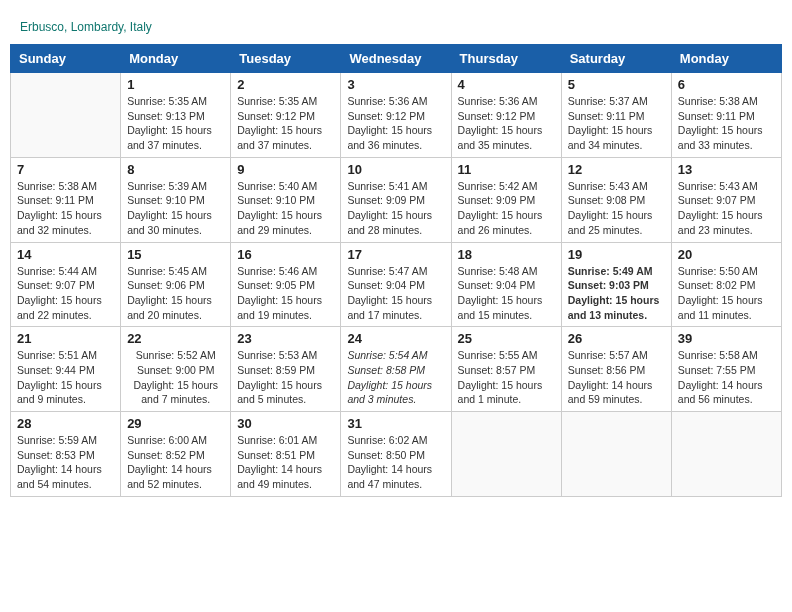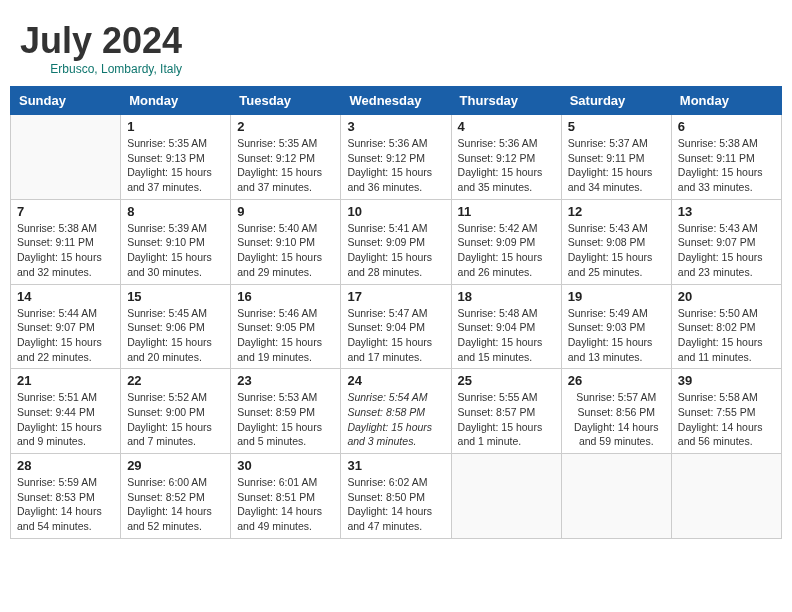--- a/index.html
+++ b/index.html
@@ -67,21 +67,20 @@
     }
     .empty-cell {
       background: #f9f9f9;
     }
   </style>
 </head>
 <body>
 
 <div class="header">
   <div class="title-area">
-    <div class="month-title">July 2024</div>
     <div class="location-title">Erbusco, Lombardy, Italy</div>
   </div>
 </div>
 
 <table class="calendar">
   <thead>
     <tr id="weekday-header">
     <th>Sunday</th>
         <th>Monday</th>
         <th>Tuesday</th>
@@ -219,21 +218,21 @@
         </td>
         <td>
           <div class="cell-day">18</div>
           <div class="cell-info" style="white-space: pre-line;">Sunrise: 5:48 AM
 Sunset: 9:04 PM
 Daylight: 15 hours
 and 15 minutes.</div>
         </td>
         <td>
           <div class="cell-day">19</div>
-          <div class="cell-info" style="white-space: pre-line;">Sunrise: 5:49 AM
+          <div class="cell-info" style="white-space: pre-line; font-weight: bold;">Sunrise: 5:49 AM
 Sunset: 9:03 PM
 Daylight: 15 hours
 and 13 minutes.</div>
         </td>
         <td>
           <div class="cell-day">20</div>
           <div class="cell-info" style="white-space: pre-line;">Sunrise: 5:50 AM
 Sunset: 8:02 PM
 Daylight: 15 hours
 and 11 minutes.</div>
@@ -242,21 +241,21 @@
       <tr>
         <td>
           <div class="cell-day">21</div>
           <div class="cell-info" style="white-space: pre-line;">Sunrise: 5:51 AM
 Sunset: 9:44 PM
 Daylight: 15 hours
 and 9 minutes.</div>
         </td>
         <td>
           <div class="cell-day">22</div>
-          <div class="cell-info" style="white-space: pre-line;">Sunrise: 5:52 AM
+          <div class="cell-info" style="white-space: pre-line; text-align: center;">Sunrise: 5:52 AM
 Sunset: 9:00 PM
 Daylight: 15 hours
 and 7 minutes.</div>
         </td>
         <td>
           <div class="cell-day">23</div>
           <div class="cell-info" style="white-space: pre-line;">Sunrise: 5:53 AM
 Sunset: 8:59 PM
 Daylight: 15 hours
 and 5 minutes.</div>
@@ -270,21 +269,21 @@
         </td>
         <td>
           <div class="cell-day">25</div>
           <div class="cell-info" style="white-space: pre-line;">Sunrise: 5:55 AM
 Sunset: 8:57 PM
 Daylight: 15 hours
 and 1 minute.</div>
         </td>
         <td>
           <div class="cell-day">26</div>
-          <div class="cell-info" style="white-space: pre-line; text-align: center;">Sunrise: 5:57 AM
+          <div class="cell-info" style="white-space: pre-line;">Sunrise: 5:57 AM
 Sunset: 8:56 PM
 Daylight: 14 hours
 and 59 minutes.</div>
         </td>
         <td>
           <div class="cell-day">39</div>
           <div class="cell-info" style="white-space: pre-line;">Sunrise: 5:58 AM
 Sunset: 7:55 PM
 Daylight: 14 hours
 and 56 minutes.</div>

